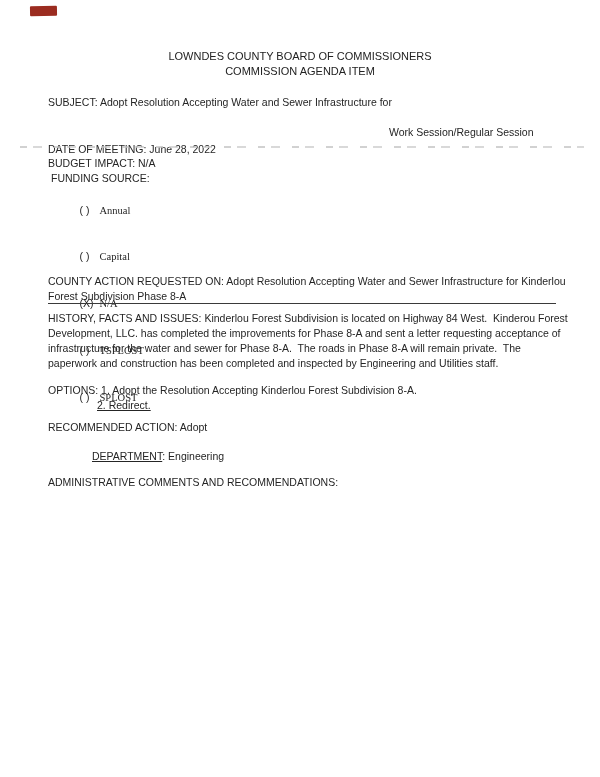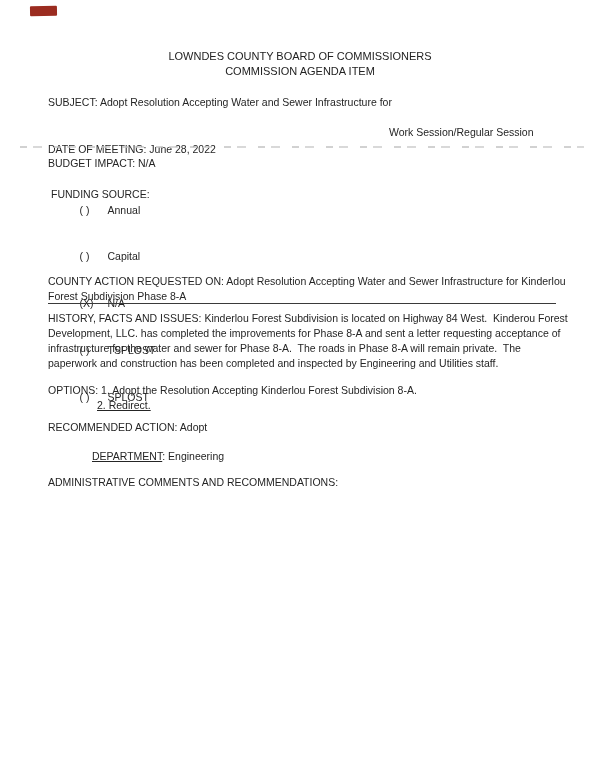--- a/index.html
+++ b/index.html
@@ -57,38 +57,38 @@
     height: 2px;
     background: repeating-linear-gradient(90deg,
       #c2c2c2 0px, #c2c2c2 7px,
       transparent 7px, transparent 13px,
       #cccccc 13px, #cccccc 22px,
       transparent 22px, transparent 34px);
     opacity: 0.75;
   }
 
   .budget-impact   { left: 48px; top: 156px; }
-  .funding-source  { left: 51px; top: 171px; margin-top: 16px; }
+  .funding-source  { left: 51px; top: 171px; }
 
   .funding-list {
     position: absolute;
     left: 62px;
     top: 187px;
   }
   .funding-row {
     line-height: 15.6px;
     white-space: pre;
   }
   .funding-row .mark {
     display: inline-block;
     width: 20px;
   }
   .funding-row .opt-label {
     display: inline-block;
-    margin-left: 8px;
+    font-family: Liberation Serif, serif;
   }
 
   .county-action   { left: 48px; top: 274px; }
   .county-rule {
     position: absolute;
     left: 48px;
     top: 303px;
     width: 508px;
     height: 0;
     border-top: 1.2px solid #3a3a3a;

